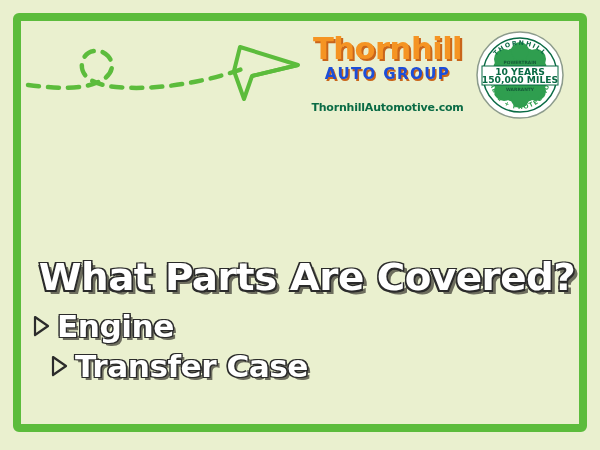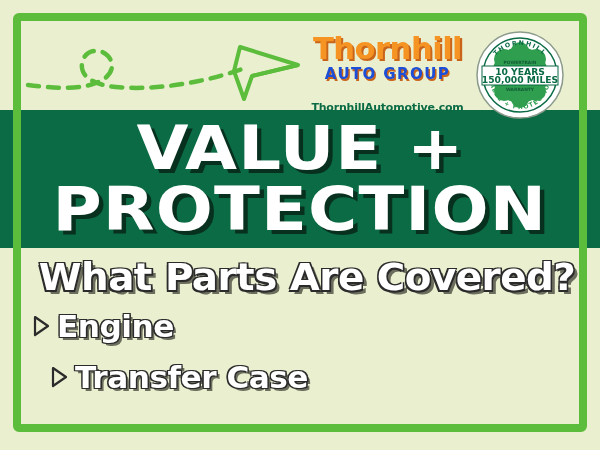--- a/index.html
+++ b/index.html
@@ -108,21 +108,21 @@
   }
 
   .cols{
     position:absolute;left:0;top:58px;width:600px;
     display:flex;
     padding:0 26px;
     box-sizing:border-box;
     flex-direction:column;
   }
   .col{width:50%;}
-  .col-right{padding-left:18px;margin-top:11px;}
+  .col-right{padding-left:18px;}
 
   .item{
     display:flex;align-items:center;
     height:40px;
   }
   .tri{
     width:0;height:0;margin-right:7px;flex:none;
     border-top:11px solid transparent;
     border-bottom:11px solid transparent;
     border-left:17px solid transparent;
@@ -193,26 +193,20 @@
         </text>
         <text x="44" y="33" text-anchor="middle" font-family="DejaVu Sans, sans-serif" font-size="4.4" font-weight="bold" fill="#145c38">POWERTRAIN</text>
         <text x="44" y="59.5" text-anchor="middle" font-family="DejaVu Sans, sans-serif" font-size="4.4" font-weight="bold" fill="#145c38">WARRANTY</text>
         <rect x="6" y="35" width="76" height="19" fill="#ffffff" stroke="#0a6b45" stroke-width="1"></rect>
         <text x="44" y="43.6" text-anchor="middle" font-family="DejaVu Sans, sans-serif" font-size="9.2" font-weight="bold" fill="#0a6b45">10 YEARS</text>
         <text x="44" y="52.4" text-anchor="middle" font-family="DejaVu Sans, sans-serif" font-size="9.2" font-weight="bold" fill="#0a6b45">150,000 MILES</text>
       </svg>
     </div>
   </div>
 
-  <div class="banner">
-    <div class="banner-inner">
-      <div class="banner-line bl1">VALUE +</div>
-      <div class="banner-line bl2">PROTECTION</div>
-    </div>
-  </div>
 
   <div class="lower">
     <div class="question">What Parts Are Covered?</div>
 
     <div class="cols">
       <div class="col">
         <div class="item">
           <span class="tri">
               <svg width="17" height="22" viewBox="0 0 17 22">
                 <path d="M2,2 L15,11 L2,20 Z" fill="none" stroke="#2b2b2b" stroke-width="2.2" stroke-linejoin="round"></path>

